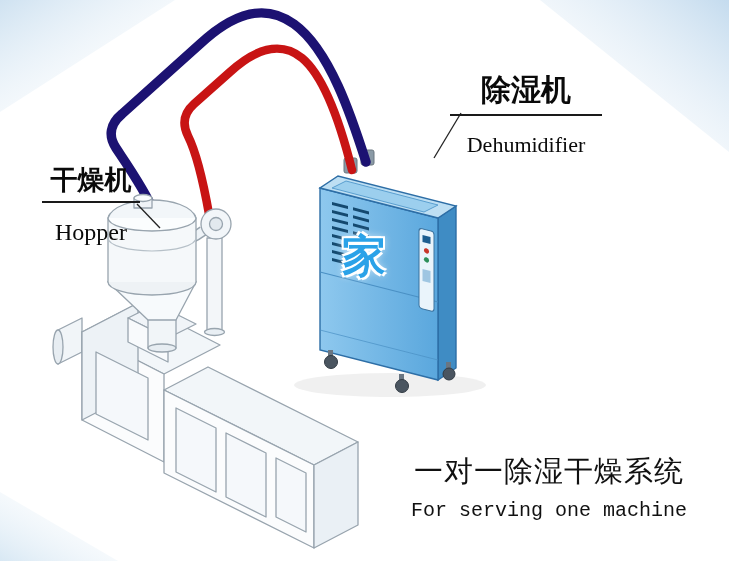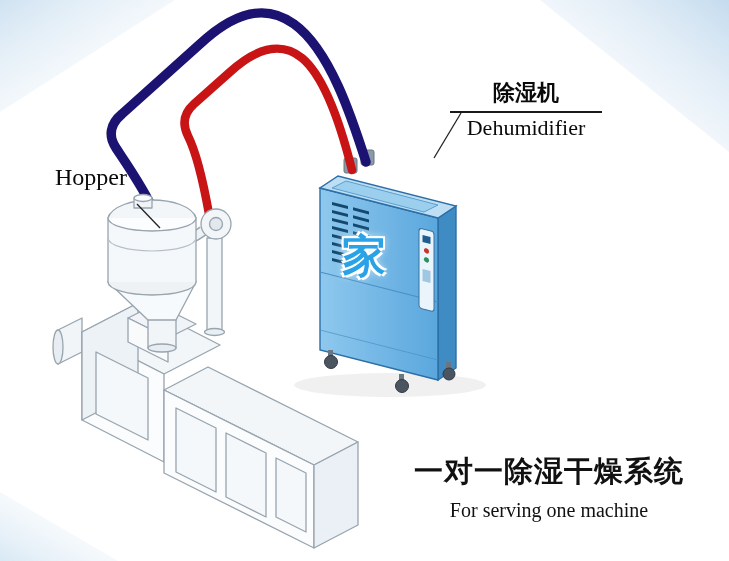--- a/index.html
+++ b/index.html
@@ -2,36 +2,36 @@
 <html style="--pipe-red: #c81414; --pipe-navy: #1c1272; --dehu-front: #74b9e9; --dehu-side: #3f8cc4; --dehu-top: #bedff3; --dehu-outline: #2d6ea6; --vent-dark: #14496f; --machine-line: #98a4ae; --watermark-blue: #2aa2e8; --corner-blue: #cfe2f1;"><head>
 <meta charset="utf-8">
 <style>
   html,body{margin:0;padding:0;background:#ffffff;}
   .canvas{position:relative;width:729px;height:561px;background:#ffffff;overflow:hidden;
           font-family:"Liberation Sans",sans-serif;}
   .scene{position:absolute;left:0;top:0;width:729px;height:561px;z-index:1;}
 
   .callout{position:absolute;text-align:center;color:#0a0a0a;z-index:2;}
   .callout .cn{font-weight:bold;border-bottom:2px solid #1a1a1a;padding:0 2px 3px;}
-  .callout .en{font-family:"Liberation Serif",serif;padding-top:2px;}
+  .callout .en{font-family:"Liberation Serif",serif;padding-top:16px;}
   .hopper-callout{left:42px;top:162px;width:98px;}
   .hopper-callout .cn{font-size:27px;}
   .hopper-callout .en{font-size:24px;}
   .dehu-callout{left:450px;top:70px;width:152px;}
-  .dehu-callout .cn{font-size:22px;margin-top:8px;}
+  .dehu-callout .cn{font-size:30px;}
   .dehu-callout .en{font-size:22px;}
 
   .watermark{position:absolute;left:0;right:0;top:234px;text-align:center;z-index:3;
              font-weight:bold;font-size:44px;line-height:1.02;letter-spacing:1px;
              color:var(--watermark-blue,#2aa2e8);
              text-shadow:-2px -2px 0 #fff,2px -2px 0 #fff,-2px 2px 0 #fff,2px 2px 0 #fff,0 0 8px #fff;}
 
   .caption{position:absolute;left:398px;top:452px;width:302px;text-align:center;color:#111;z-index:2;}
-  .caption-cn{font-size:29px;font-weight:bold;letter-spacing:1px;}
-  .caption-en{font-family:Liberation Serif, serif;font-size:20px;margin-top:7px;}
+  .caption-cn{font-size:29px;font-weight:normal;letter-spacing:1px;}
+  .caption-en{font-family:Liberation Mono, monospace;font-size:20px;margin-top:7px;}
 
   .machine-stroke{stroke:var(--machine-line,#98a4ae);stroke-width:1.3;stroke-linejoin:round;}
 </style>
 </head>
 <body>
 
 <div class="canvas">
 
   <svg class="scene" viewBox="0 0 729 561" aria-hidden="true">
     <defs>
@@ -160,20 +160,21 @@
       <circle cx="216" cy="224" r="6.5" fill="#e2e9ee"></circle>
     </g>
 
     <g stroke="#222222" stroke-width="1.3">
       <line x1="137" y1="204" x2="160" y2="228"></line>
       <line x1="461" y1="113" x2="434" y2="158"></line>
     </g>
   </svg>
 
   <div class="callout hopper-callout">
+    <div class="cn">干燥机</div>
     <div class="en">Hopper</div>
   </div>
 
   <div class="callout dehu-callout">
     <div class="cn">除湿机</div>
     <div class="en">Dehumidifier</div>
   </div>
 
   <div class="watermark">
     <div>家</div>

